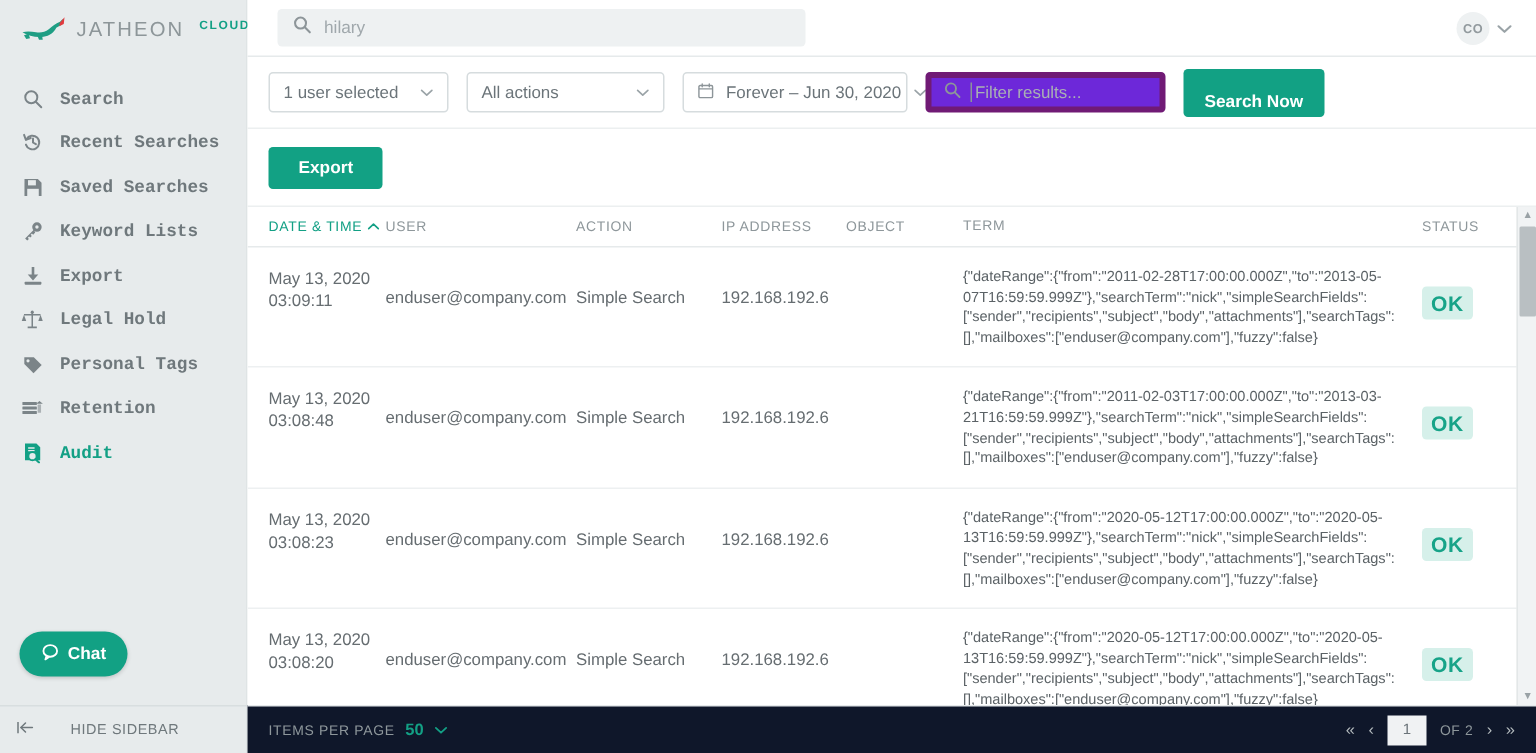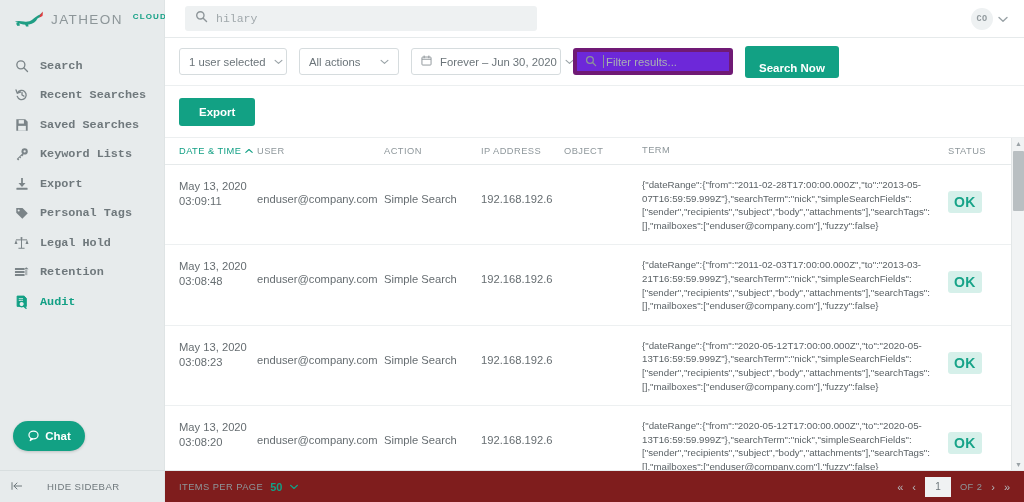--- a/index.html
+++ b/index.html
@@ -84,21 +84,20 @@
     flex: 1; height: 502px;
     display: flex; flex-direction: column;
     background: #fff; position: relative;
   }
   .topbar {
     height: 38px; flex: 0 0 38px;
     border-bottom: 1px solid #e6eaeb;
     display: flex; align-items: center;
     padding: 0 12px;
     gap: 10px;
-    font-family: Liberation Mono, monospace;
   }
   .global-search {
     flex: 1 1 auto; max-width: 352px;
     height: 25px;
     background: #eef1f2;
     border-radius: 3px;
     display: flex; align-items: center;
     padding: 0 10px; gap: 8px;
     margin-left: 8px;
   }
@@ -121,22 +120,22 @@
   }
   .sel {
     height: 27px; border: 1px solid #d6dcde;
     border-radius: 3px; background: #fff;
     display: flex; align-items: center;
     padding: 0 9px; gap: 8px;
     font-size: 11.3px; color: #6b7479;
     cursor: pointer; white-space: nowrap;
   }
   .sel .chev { margin-left: auto; color: #9aa3a7; font-size: 9px; }
-  .sel.w1 { width: 108px; }
-  .sel.w2 { width: 100px; }
+  .sel.w1 { width: 120px; }
+  .sel.w2 { width: 132px; }
   .sel.w3 { width: 150px; }
   .filter-input {
     width: 160px; height: 27px;
     border: 4px solid #701a75; border-radius: 3px;
     background: #6d28d9; display: flex; align-items: center;
     padding: 0 8px; gap: 6px;
   }
   .filter-input .ph { font-size: 11.3px; color: #a9b0b4; }
   .filter-input .caret { width:1px; height:13px; background:#8c9498; margin-right:-4px;}
   .btn-primary {
@@ -219,21 +218,21 @@
   .varrow { position:absolute; left:3px; color:#9aa2a6; font-size:7px; }
   .varrow.up { top: 2px; }
   .varrow.dn { bottom: 2px; }
 
   
   .footer {
     height: 32px; flex: 0 0 32px;
     border-top: 1px solid #e6eaeb;
     display: flex; align-items: center;
     padding: 0 14px;
-    background: #7f1d1d;
+    background: #0f172a;
   }
   .ipp { display: flex; align-items: center; gap: 7px; }
   .ipp-label { font-size: 9.3px; letter-spacing: .45px; color: #8e979b; }
   .ipp-val { font-size: 11px; color: #13a085; font-weight: bold; }
   .ipp-chev { color: #13a085; font-size: 9px; }
   .foot-spacer { flex: 1 1 auto; }
   .pager { display: flex; align-items: center; gap: 9px; }
   .pg-ico { color: #b5bcbf; font-size: 11px; cursor: pointer; }
   .pg-box {
     width: 26px; height: 20px; background: #f0f2f3;
@@ -312,40 +311,40 @@
           <svg width="14" height="14" viewBox="0 0 16 16" fill="#7b8488">
             <path d="M7 1.2h2v5.6h3L8 11.4 4 6.8h3z"></path>
             <rect x="1.6" y="12.4" width="12.8" height="2.2" rx=".6"></rect>
           </svg>
         </span>
         <span>Export</span>
       </div>
 
       <div class="nav-item">
         <span class="ico">
-          <svg width="14" height="14" viewBox="0 0 16 16" fill="#7b8488">
-            <path d="M1.4 2.4h7.2l6 6-6.2 6.2-7-7z"></path>
-            <circle cx="4.2" cy="5.2" r="1.2" fill="#e7ebec"></circle>
-          </svg>
-        </span>
-        <span>Personal Tags</span>
-      </div>
-
-      <div class="nav-item">
-        <span class="ico">
           <svg width="15" height="14" viewBox="0 0 17 16" fill="none" stroke="#7b8488" stroke-width="1.15">
             <line x1="8.5" y1="2.4" x2="8.5" y2="13.8"></line>
             <line x1="2.2" y1="4.4" x2="14.8" y2="4.4"></line>
             <line x1="5" y1="14" x2="12" y2="14"></line>
             <path d="M2.2 4.4 L0.5 9.2 h3.4z" fill="#7b8488" stroke="none"></path>
             <path d="M14.8 4.4 L13.1 9.2 h3.4z" fill="#7b8488" stroke="none"></path>
             <circle cx="8.5" cy="2.4" r="1.2" fill="#7b8488" stroke="none"></circle>
           </svg>
         </span>
         <span>Legal Hold</span>
+      </div>
+
+      <div class="nav-item">
+        <span class="ico">
+          <svg width="14" height="14" viewBox="0 0 16 16" fill="#7b8488">
+            <path d="M1.4 2.4h7.2l6 6-6.2 6.2-7-7z"></path>
+            <circle cx="4.2" cy="5.2" r="1.2" fill="#e7ebec"></circle>
+          </svg>
+        </span>
+        <span>Personal Tags</span>
       </div>
 
       <div class="nav-item">
         <span class="ico">
           <svg width="15" height="14" viewBox="0 0 17 16" fill="#7b8488">
             <rect x="1" y="3.4" width="11" height="2.4" rx=".4"></rect>
             <rect x="1" y="6.8" width="11" height="2.4" rx=".4"></rect>
             <rect x="1" y="10.2" width="11" height="2.4" rx=".4"></rect>
             <path d="M12.6 5.4h2.6v6.2h-2.6z" opacity=".55"></path>
             <path d="M14 2.6 l2.6 2.2 h-5.2z"></path>

